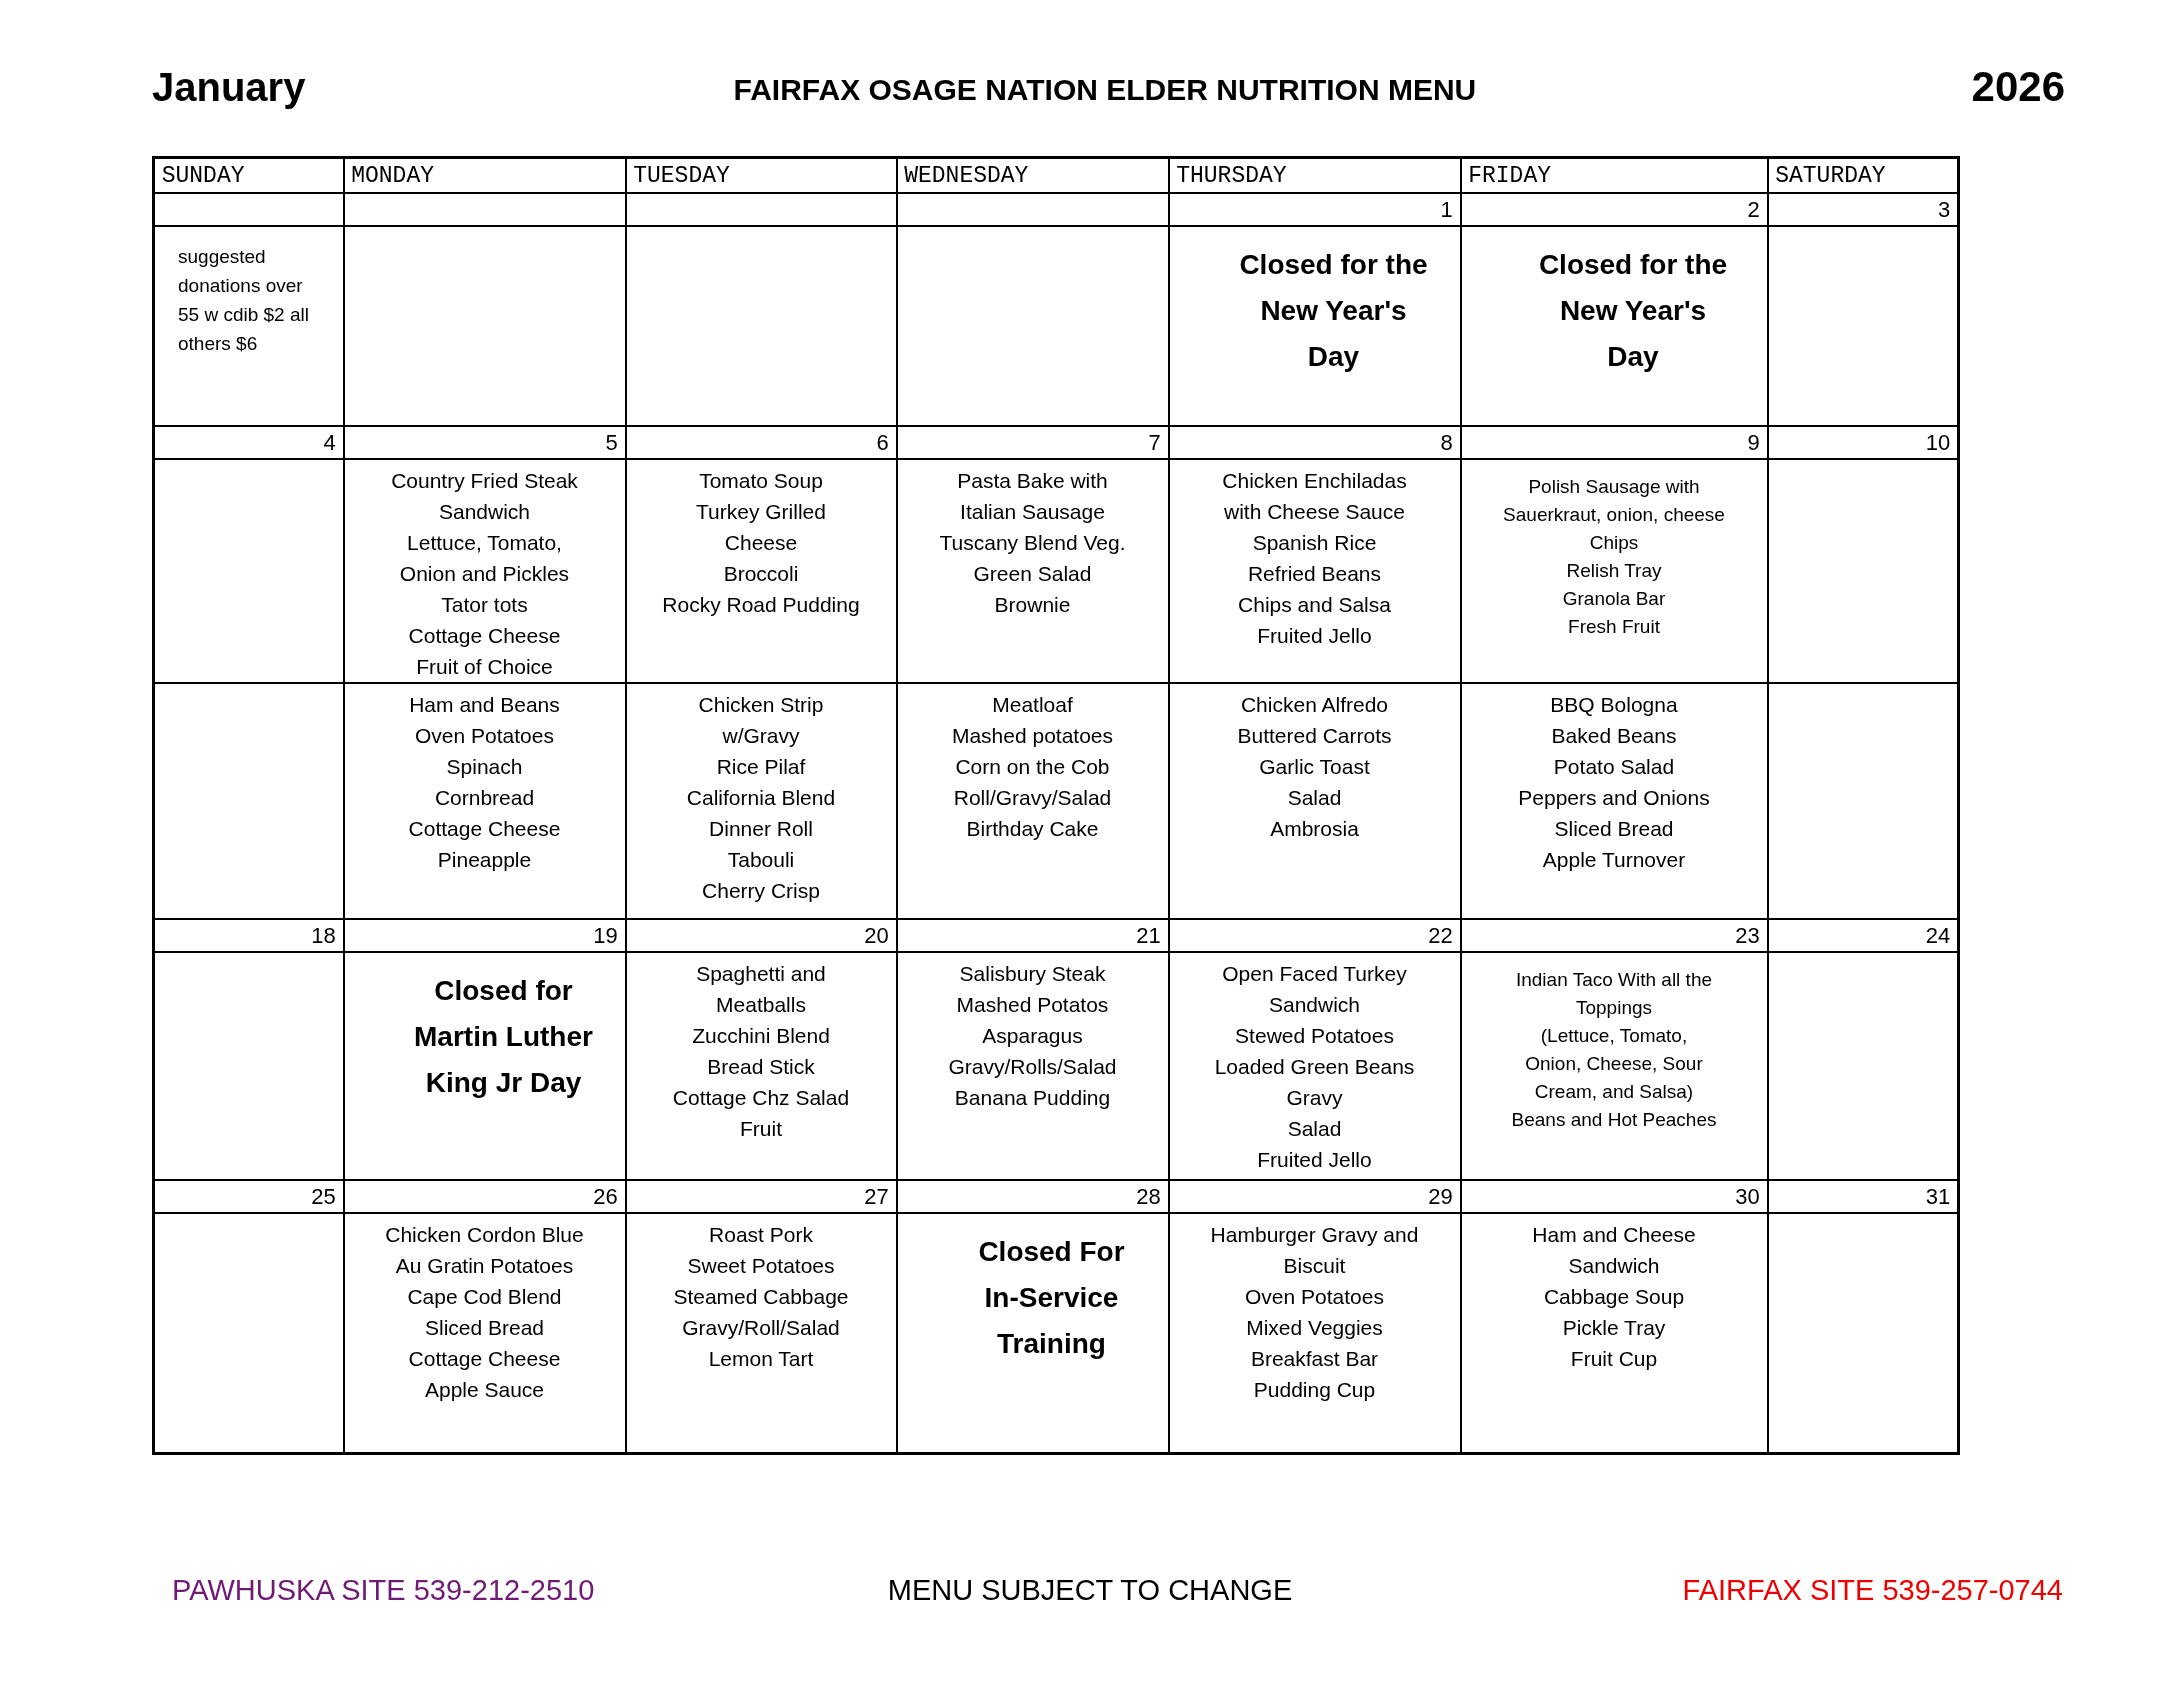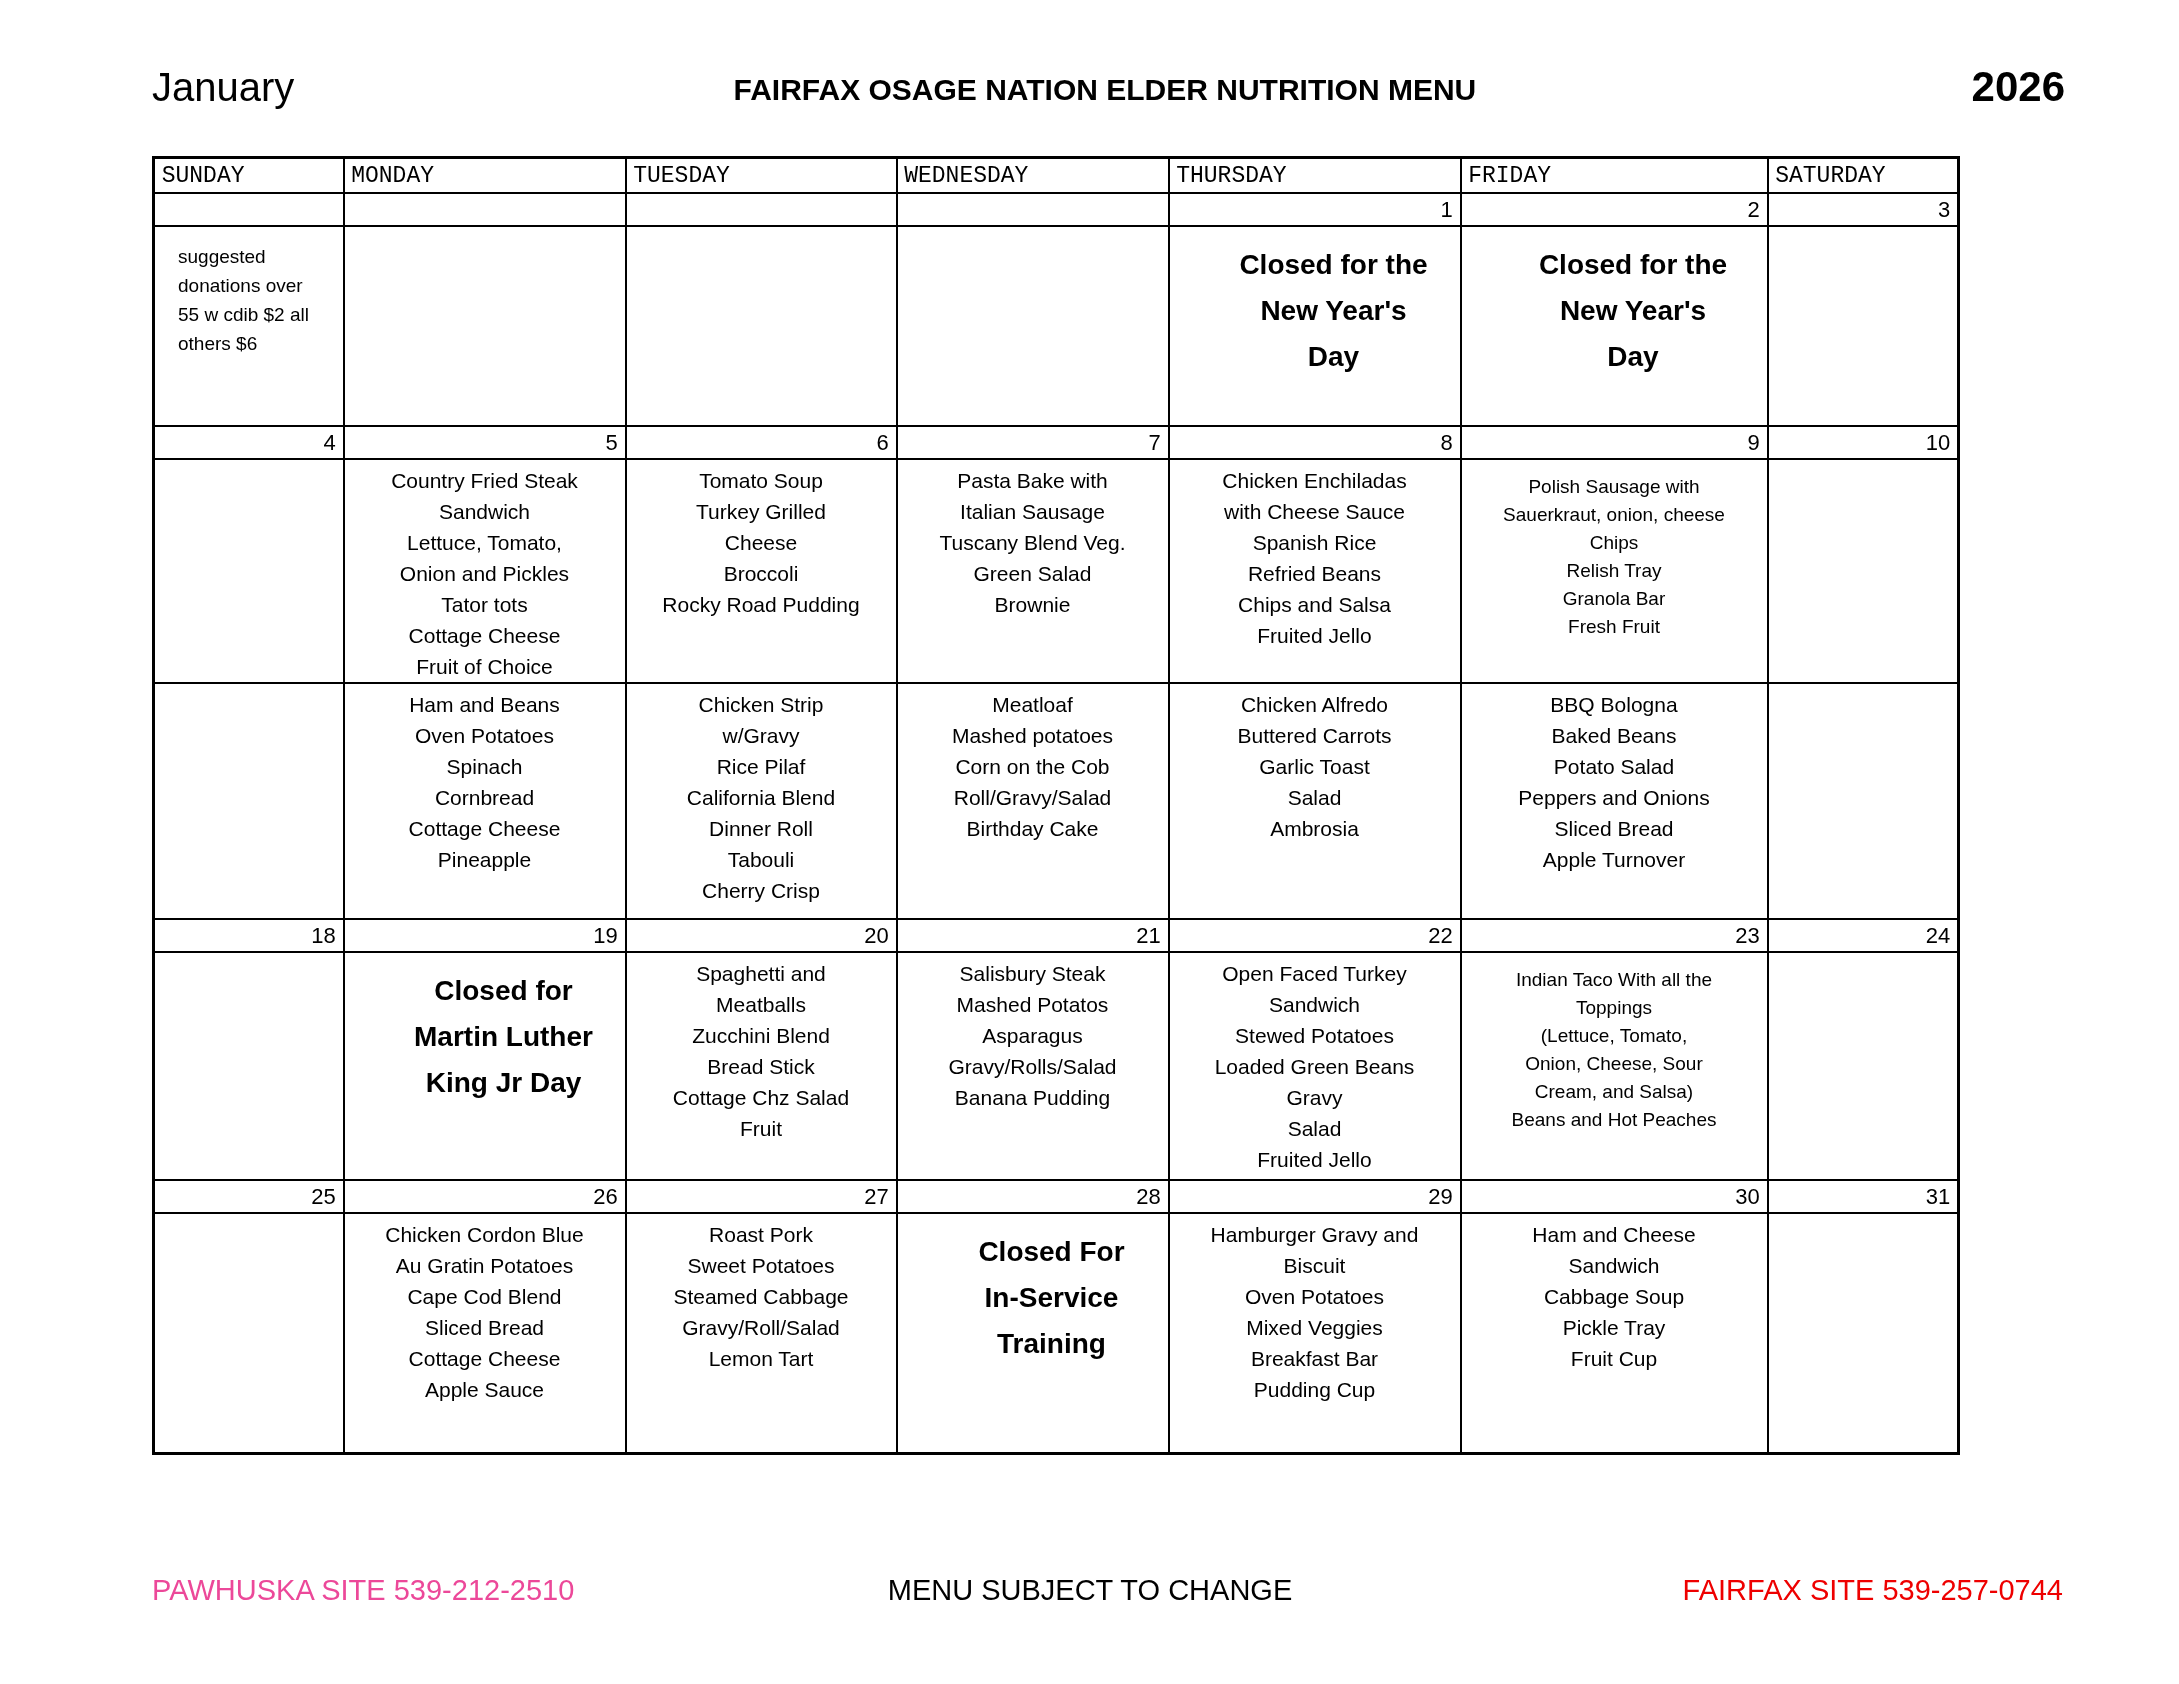--- a/index.html
+++ b/index.html
@@ -3,21 +3,21 @@
 <meta charset="utf-8">
 <style>
   html,body{margin:0;padding:0;}
   body{
     width:2180px;height:1684px;position:relative;background:#ffffff;
     font-family:"Liberation Sans", sans-serif;color:#000;
     -webkit-font-smoothing:antialiased;
   }
   
   .topbar{position:absolute;left:0;top:0;width:100%;height:144px;}
-  .month-title{position:absolute;left:152px;top:65px;font-size:40px;font-weight:normal;}
+  .month-title{position:absolute;left:152px;top:65px;font-size:40px;font-weight:bold;}
   .main-title{position:absolute;left:50%;top:73px;transform:translateX(-48%);font-size:30px;font-weight:bold;white-space:nowrap;}
   .year-title{position:absolute;right:115px;top:63px;font-size:42px;font-weight:bold;}
   
   table.calendar{
     position:absolute;left:152px;top:156px;width:1806px;
     border-collapse:collapse;table-layout:fixed;border:3.8px solid #000;
   }
   th,td{border:2.9px solid #000;overflow:visible;}
   th{height:33px;font-size:23px;font-weight:normal;text-align:left;padding:0 0 0 6.7px;font-family:Liberation Mono, monospace;}
   .num-row td{height:31px;font-size:22px;text-align:right;padding:0 6.7px 0 0;vertical-align:middle;}
@@ -332,16 +332,16 @@
             <div class="line">Cabbage Soup</div>
             <div class="line">Pickle Tray</div>
             <div class="line">Fruit Cup</div>
           </div>
         </td>
         <td></td>
       </tr>
     </tbody>
 </table>
 
-<div class="footer-left" style="color: #ec4899;">PAWHUSKA SITE 539-212-2510</div>
+<div class="footer-left" style="color: #701a75; margin-left: 20px;">PAWHUSKA SITE 539-212-2510</div>
 <div class="footer-center">MENU SUBJECT TO CHANGE</div>
 <div class="footer-right" style="color: rgb(238, 0, 0);">FAIRFAX SITE 539-257-0744</div>
 
 
 </body></html>

